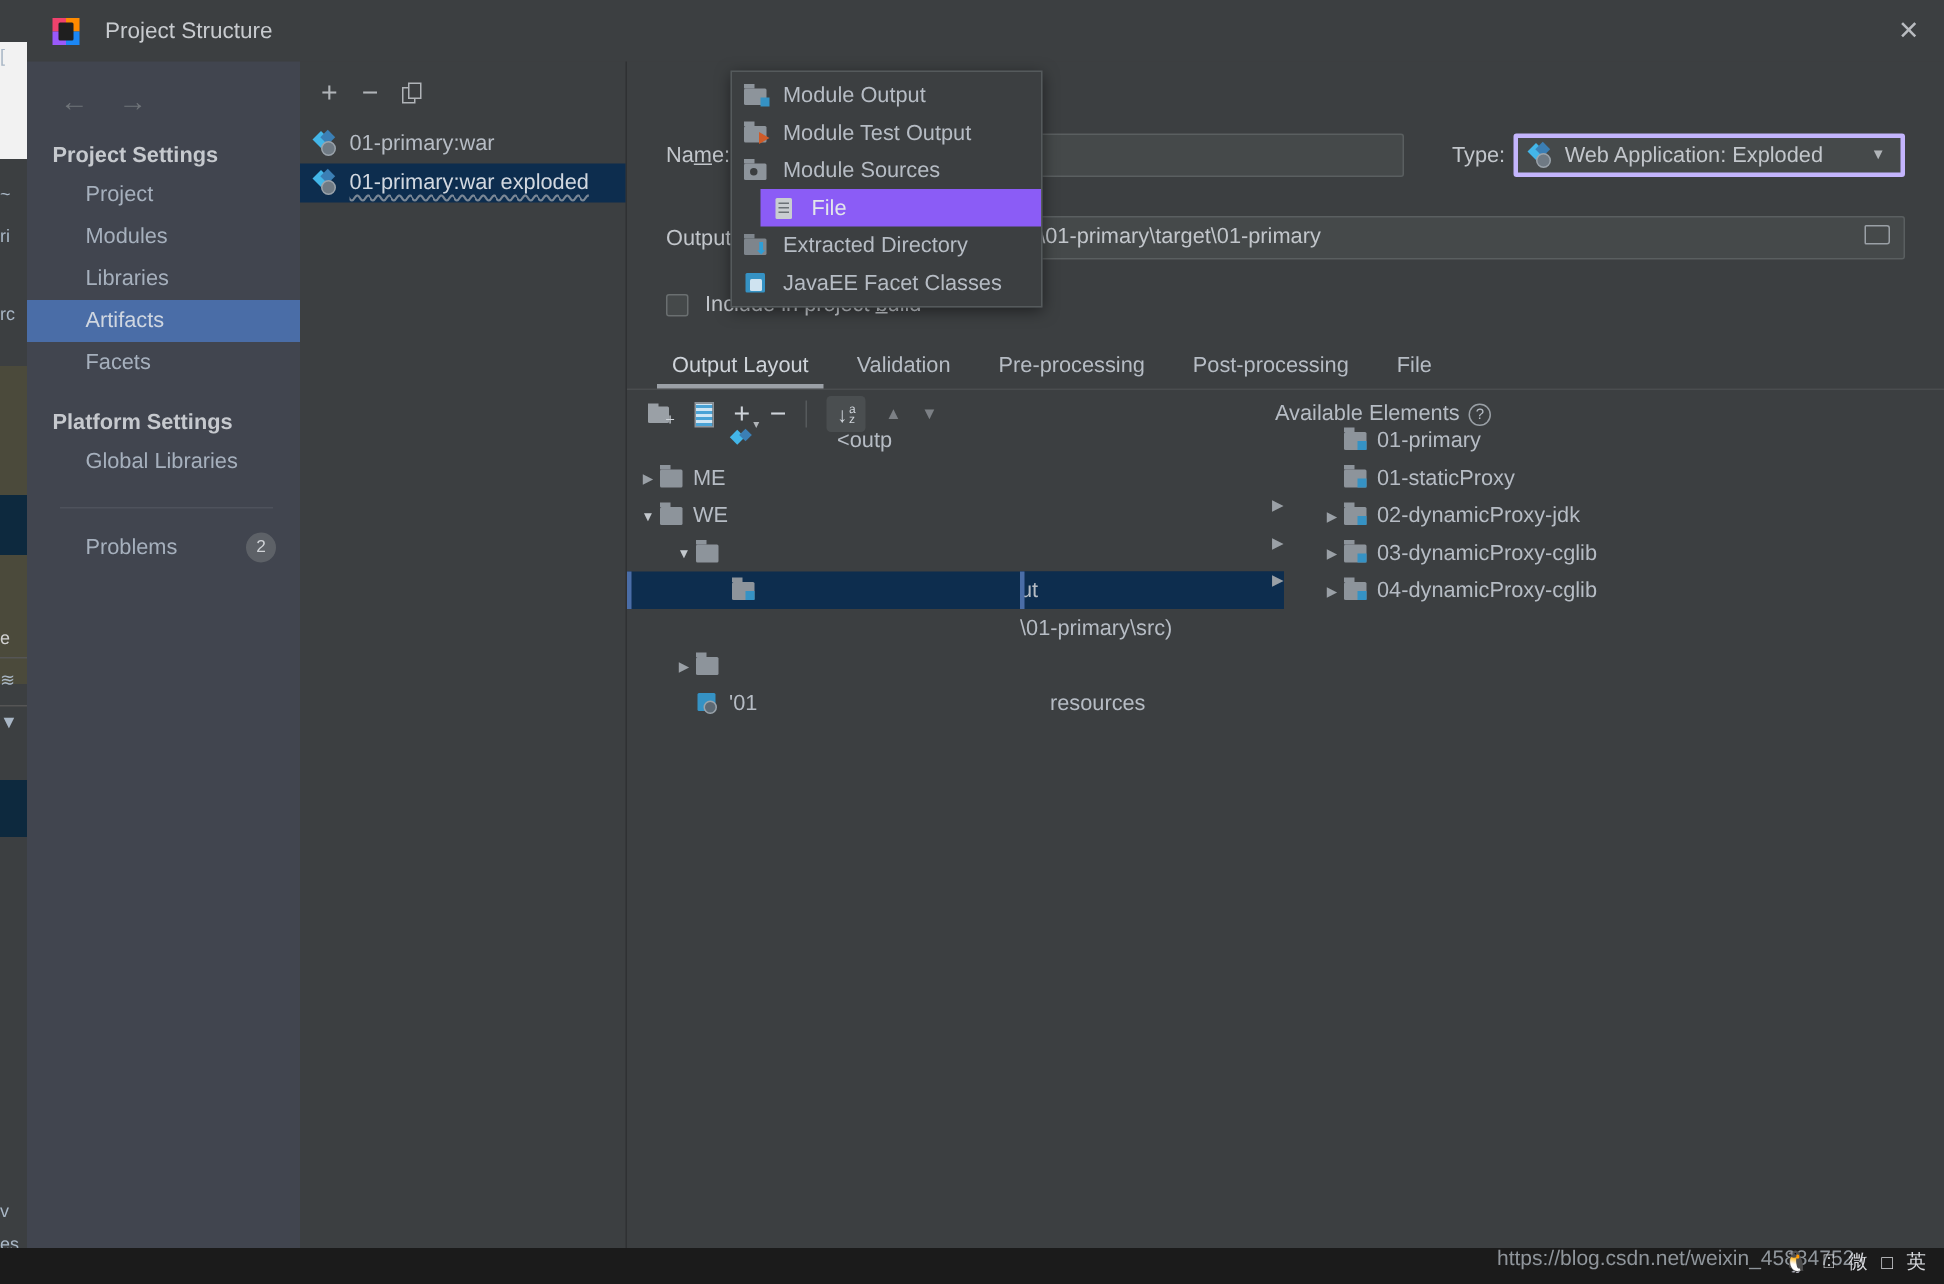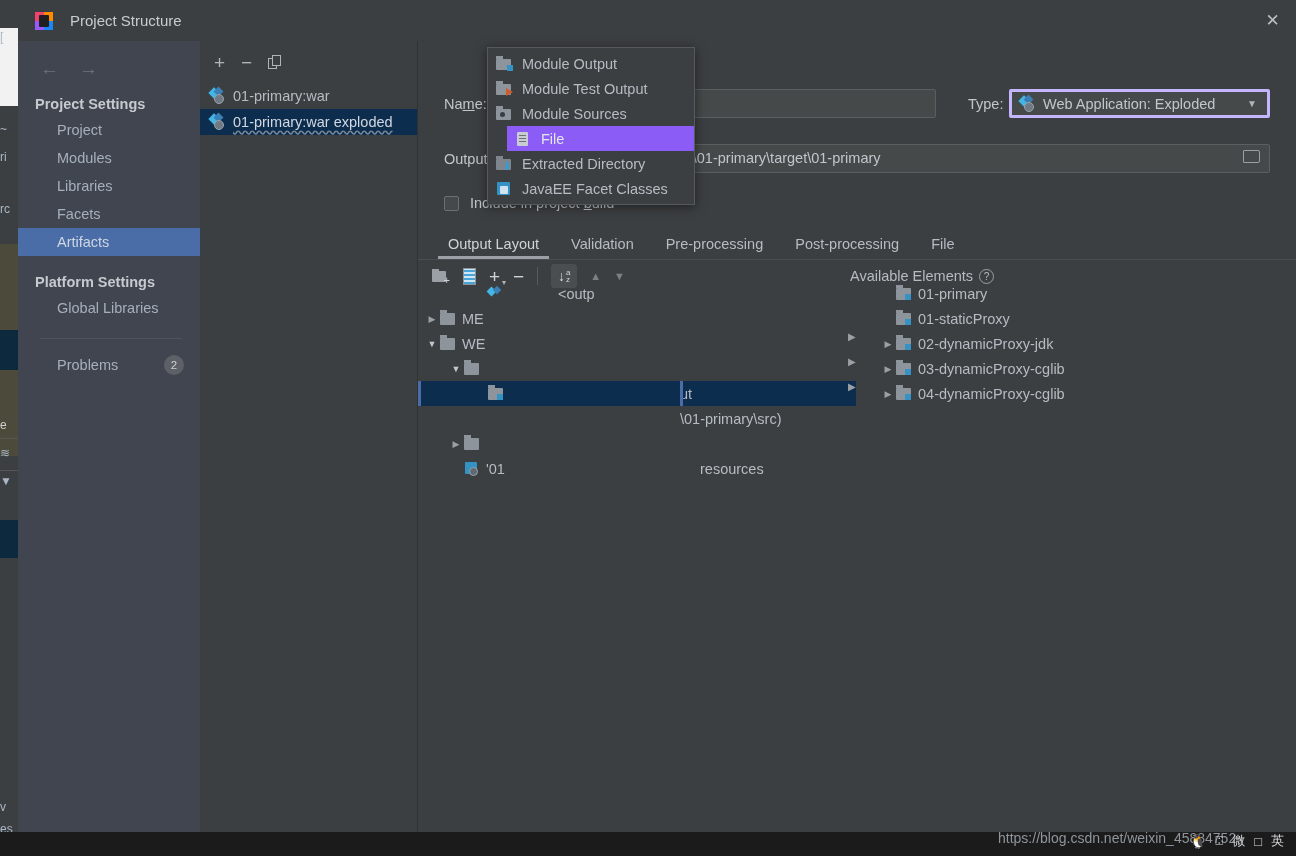--- a/index.html
+++ b/index.html
@@ -290,22 +290,22 @@
       <div class="sidebar">
         <div class="nav-arrows">
           <div class="nav-arrow">←</div>
           <div class="nav-arrow">→</div>
         </div>
 
         <div class="nav-section">Project Settings</div>
         <div class="nav-item">Project</div>
         <div class="nav-item">Modules</div>
         <div class="nav-item">Libraries</div>
+        <div class="nav-item active">Artifacts</div>
         <div class="nav-item">Facets</div>
-        <div class="nav-item active">Artifacts</div>
 
         <div class="nav-section">Platform Settings</div>
         <div class="nav-item">Global Libraries</div>
 
         <div class="nav-sep"></div>
         <div class="nav-problems">
           <span>Problems</span>
           <span class="badge">2</span>
         </div>
       </div>

